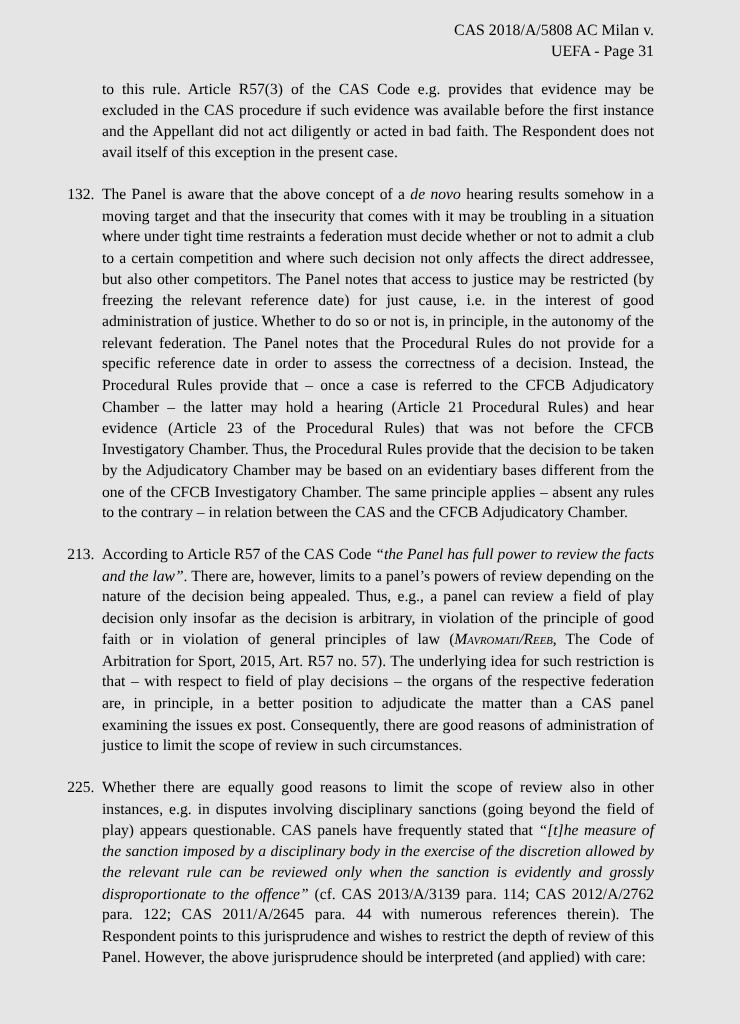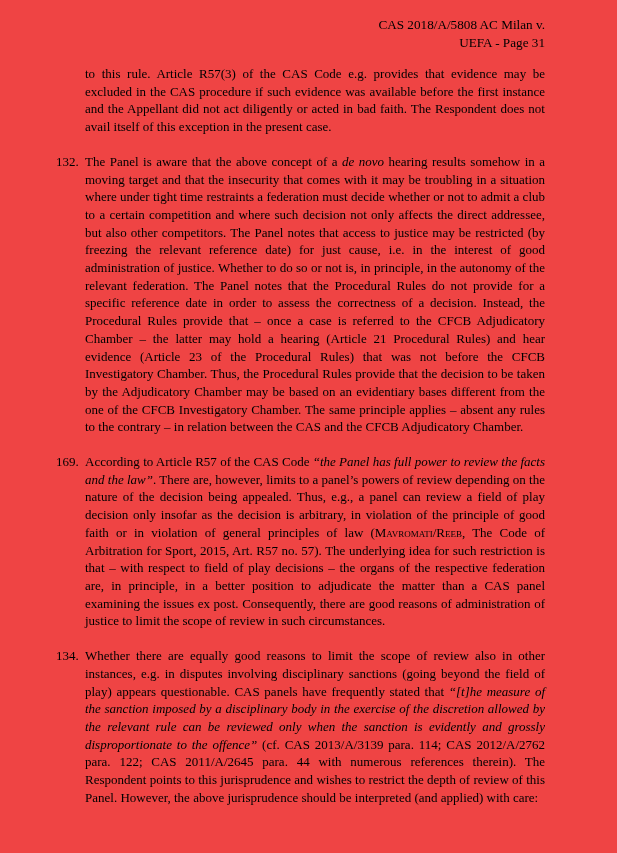--- a/index.html
+++ b/index.html
@@ -4,21 +4,21 @@
 <style>
   html, body {
     margin: 0;
     padding: 0;
     background: #ffffff;
   }
   .page {
     position: relative;
     width: 617px;
     height: 853px;
-    background: #ef4444;
+    background: #e5e5e5;
     color: #000000;
     font-family: "Liberation Serif", "DejaVu Serif", serif;
     overflow: hidden;
   }
   .page-header {
     position: absolute;
     top: 16px;
     right: 72px;
     text-align: right;
     font-size: 13.2px;
@@ -48,21 +48,21 @@
     font-weight: bold;
     text-align: left;
     margin: 3px 0 15px 0;
   }
   .heading-label {
     display: inline-block;
     margin-right: 9px;
   }
   .run-n { font-style: normal; }
   .run-i { font-style: italic; }
-  .run-sc { font-variant: small-caps; }
+  .run-sc { font-variant: small-caps; font-style: italic; }
 </style>
 </head>
 <body>
 
 <div class="page">
 
   <div class="page-header">
     <div>CAS 2018/A/5808 AC Milan v.</div>
     <div>UEFA - Page 31</div>
   </div>
@@ -73,23 +73,23 @@
       <div class="para-body"><span class="run-n">to this rule. Article R57(3) of the CAS Code e.g. provides that evidence may be excluded in the CAS procedure if such evidence was available before the first instance and the Appellant did not act diligently or acted in bad faith. The Respondent does not avail itself of this exception in the present case.</span></div>
     </div>
 
     <div class="para">
       <span class="para-num">132.</span>
       <div class="para-body"><span class="run-n">The Panel is aware that the above concept of a </span><span class="run-i">de novo</span><span class="run-n"> hearing results somehow in a moving target and that the insecurity that comes with it may be troubling in a situation where under tight time restraints a federation must decide whether or not to admit a club to a certain competition and where such decision not only affects the direct addressee, but also other competitors. The Panel notes that access to justice may be restricted (by freezing the relevant reference date) for just cause, i.e. in the interest of good administration of justice. Whether to do so or not is, in principle, in the autonomy of the relevant federation. The Panel notes that the Procedural Rules do not provide for a specific reference date in order to assess the correctness of a decision. Instead, the Procedural Rules provide that – once a case is referred to the CFCB Adjudicatory Chamber – the latter may hold a hearing (Article 21 Procedural Rules) and hear evidence (Article 23 of the Procedural Rules) that was not before the CFCB Investigatory Chamber. Thus, the Procedural Rules provide that the decision to be taken by the Adjudicatory Chamber may be based on an evidentiary bases different from the one of the CFCB Investigatory Chamber. The same principle applies – absent any rules to the contrary – in relation between the CAS and the CFCB Adjudicatory Chamber.</span></div>
     </div>
 
 
     <div class="para">
-      <span class="para-num">169.</span>
+      <span class="para-num">213.</span>
       <div class="para-body"><span class="run-n">According to Article R57 of the CAS Code </span><span class="run-i">“the Panel has full power to review the facts and the law”</span><span class="run-n">. There are, however, limits to a panel’s powers of review depending on the nature of the decision being appealed. Thus, e.g., a panel can review a field of play decision only insofar as the decision is arbitrary, in violation of the principle of good faith or in violation of general principles of law (</span><span class="run-sc">Mavromati/Reeb</span><span class="run-n">, The Code of Arbitration for Sport, 2015, Art. R57 no. 57). The underlying idea for such restriction is that – with respect to field of play decisions – the organs of the respective federation are, in principle, in a better position to adjudicate the matter than a CAS panel examining the issues ex post. Consequently, there are good reasons of administration of justice to limit the scope of review in such circumstances.</span></div>
     </div>
 
     <div class="para">
-      <span class="para-num">134.</span>
+      <span class="para-num">225.</span>
       <div class="para-body"><span class="run-n">Whether there are equally good reasons to limit the scope of review also in other instances, e.g. in disputes involving disciplinary sanctions (going beyond the field of play) appears questionable. CAS panels have frequently stated that </span><span class="run-i">“[t]he measure of the sanction imposed by a disciplinary body in the exercise of the discretion allowed by the relevant rule can be reviewed only when the sanction is evidently and grossly disproportionate to the offence”</span><span class="run-n"> (cf. CAS 2013/A/3139 para. 114; CAS 2012/A/2762 para. 122; CAS 2011/A/2645 para. 44 with numerous references therein). The Respondent points to this jurisprudence and wishes to restrict the depth of review of this Panel. However, the above jurisprudence should be interpreted (and applied) with care:</span></div>
     </div>
 
   </div>
 </div>
 
 </body></html>

